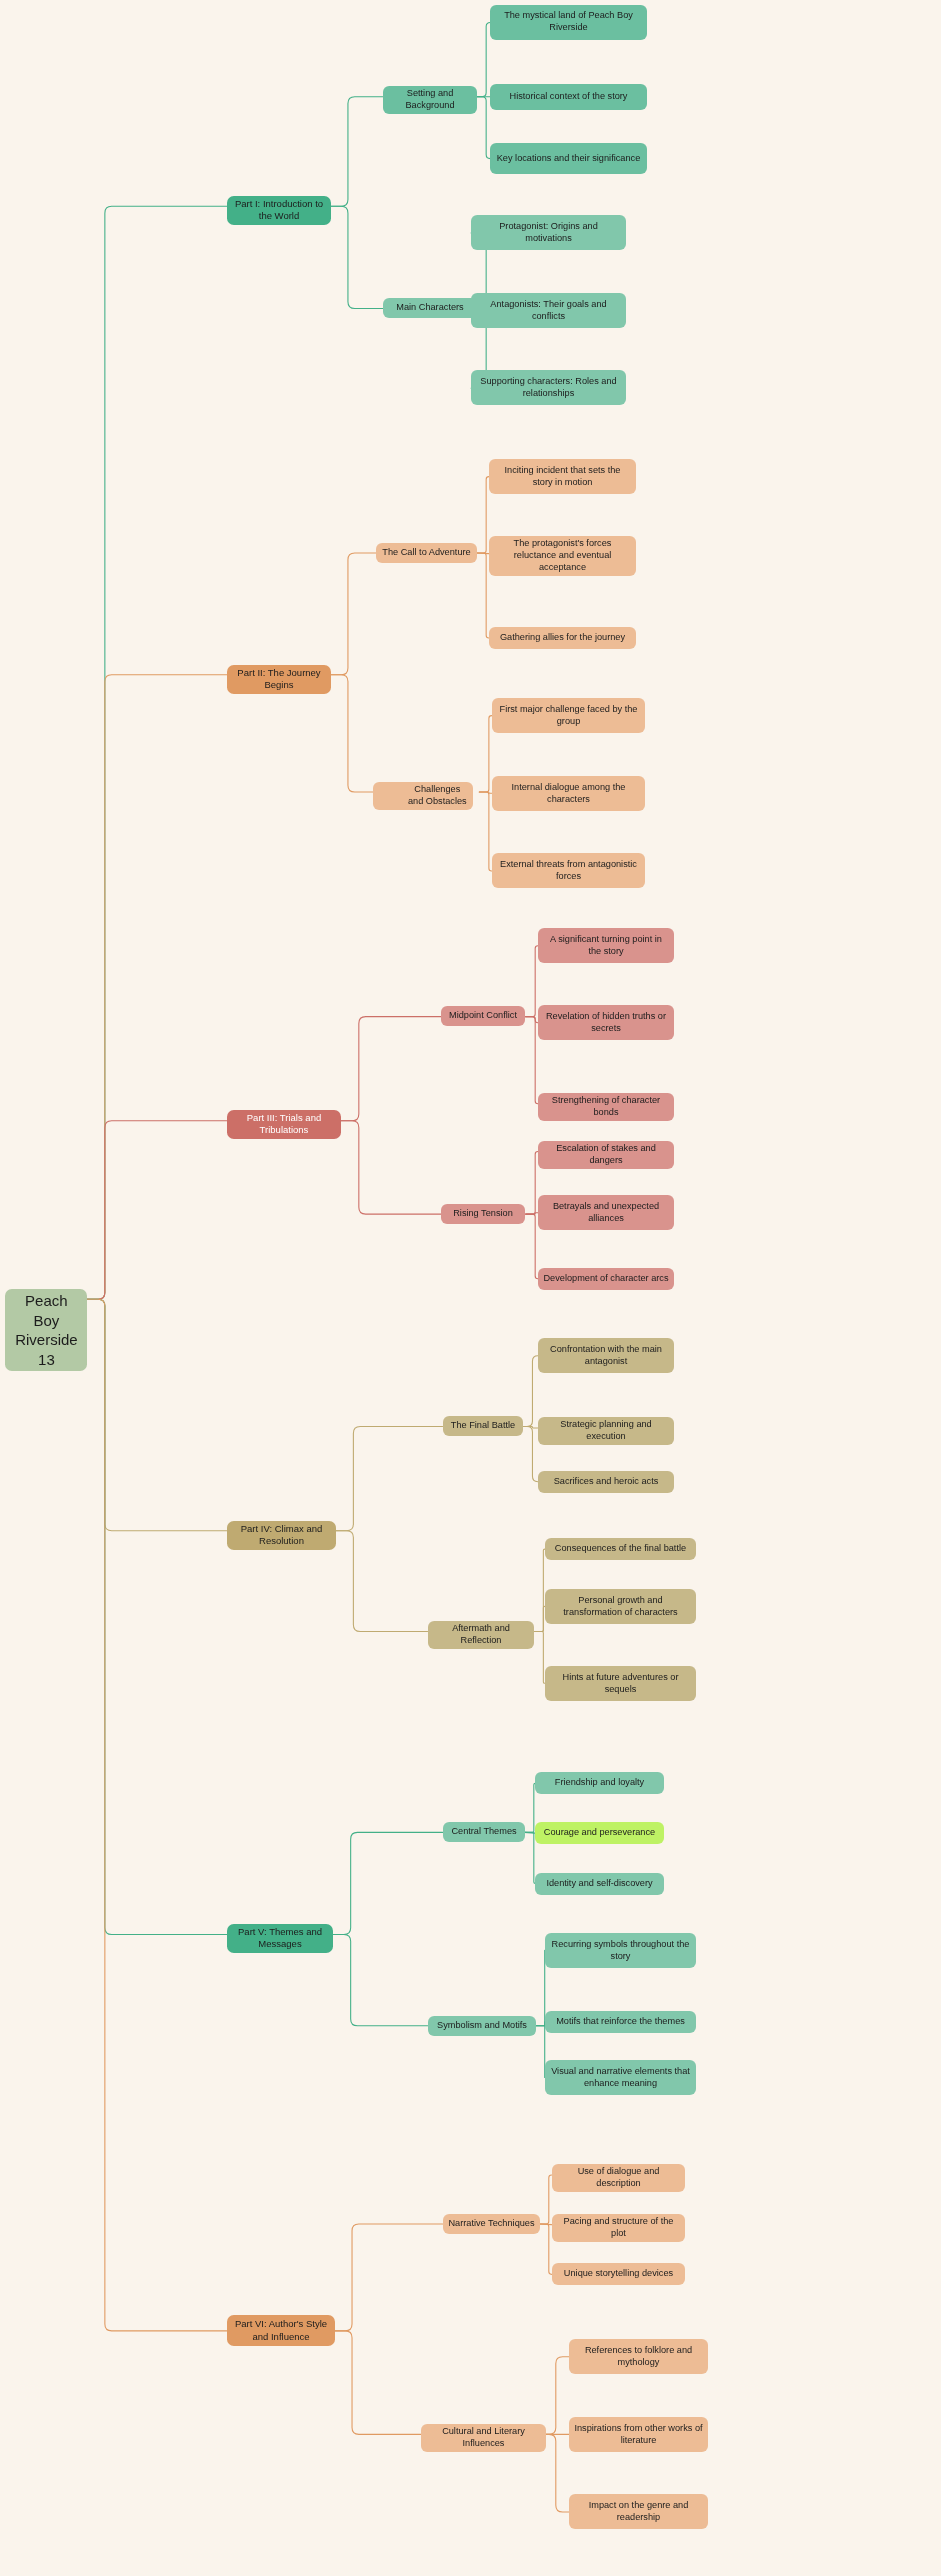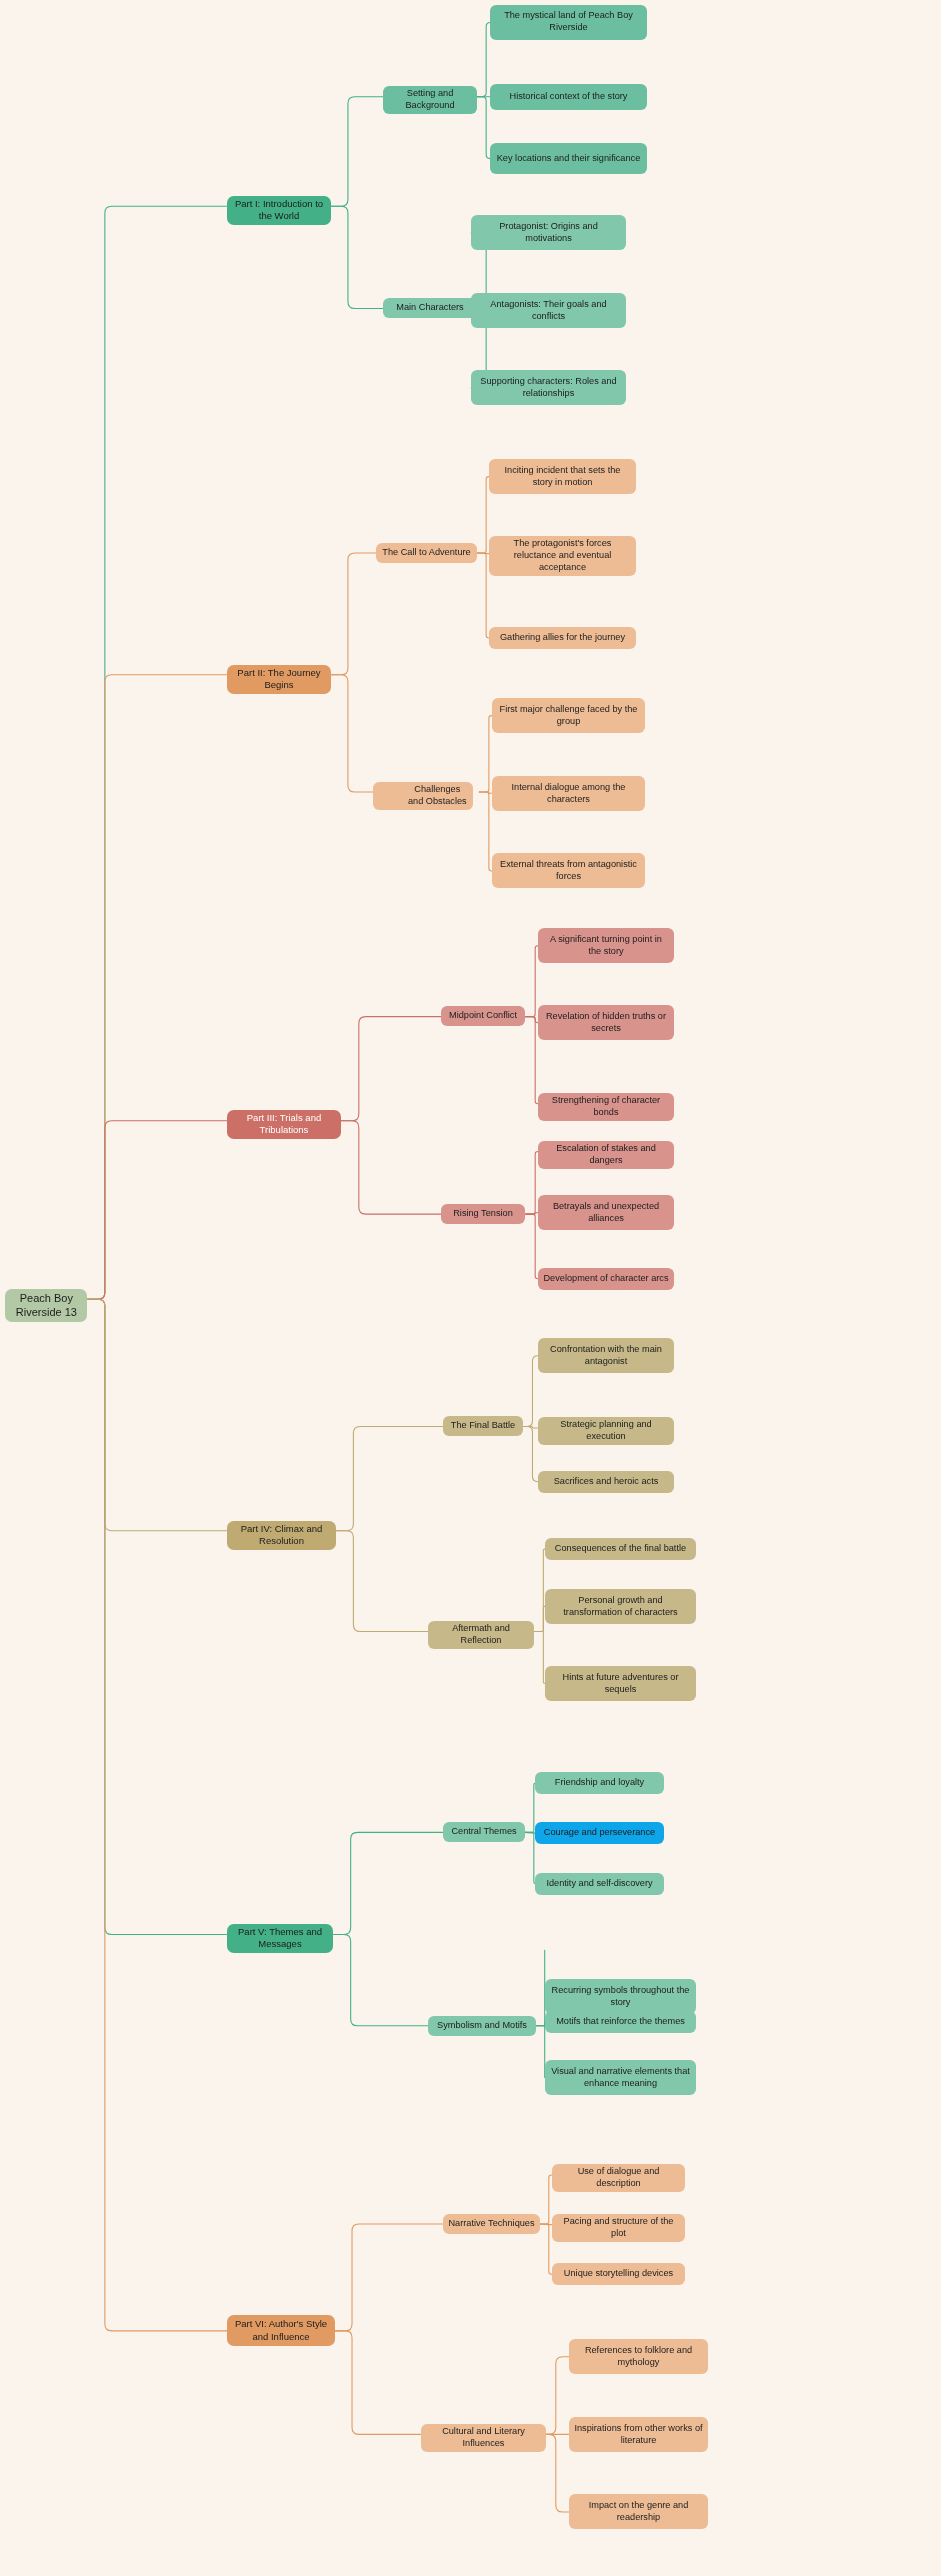--- a/index.html
+++ b/index.html
@@ -32,21 +32,21 @@
     border-radius: 6.1px;
     line-height: 1.30;
     padding: 2px 5.4px;
     color: #1c1c1c;
     font-size: 9.2px;
     white-space: normal;
     word-wrap: break-word;
   }
   .node.root {
     background: #b3c9a5;
-    font-size: 11px;
+    font-size: 15px;
     border-radius: 6.8px;
   }
   .node.lvl1 {
     font-size: 9.5px;
     border-radius: 6.8px;
   }
   .node.lvl2 { font-size: 9.2px; }
   .node.lvl3 { font-size: 9.2px; }
   .txt { display: block; width: 100%; }
 </style>
@@ -224,30 +224,30 @@
       </div>
       <div class="node lvl1" style="left: 227px; top: 1924px; width: 106px; min-height: 20.4px; background: rgb(67, 176, 136); color: rgb(28, 28, 28);">
         <span class="txt">Part V: Themes and Messages</span>
       </div>
       <div class="node lvl2" style="left: 443px; top: 1822px; width: 82px; min-height: 20.4px; background: rgb(129, 199, 171); color: rgb(28, 28, 28);">
         <span class="txt">Central Themes</span>
       </div>
       <div class="node lvl3" style="left: 535px; top: 1772px; width: 129px; min-height: 22px; background: rgb(129, 199, 171); color: rgb(28, 28, 28);">
         <span class="txt">Friendship and loyalty</span>
       </div>
-      <div class="node lvl3" style="left: 535px; top: 1822px; width: 129px; min-height: 22px; background: #0ea5e9; color: rgb(28, 28, 28);">
+      <div class="node lvl3" style="left: 535px; top: 1822px; width: 129px; min-height: 22px; background: #bef264; color: rgb(28, 28, 28);">
         <span class="txt">Courage and perseverance</span>
       </div>
       <div class="node lvl3" style="left: 535px; top: 1873px; width: 129px; min-height: 22px; background: rgb(129, 199, 171); color: rgb(28, 28, 28);">
         <span class="txt">Identity and self-discovery</span>
       </div>
       <div class="node lvl2" style="left: 428px; top: 2016px; width: 108px; min-height: 20.4px; background: rgb(129, 199, 171); color: rgb(28, 28, 28);">
         <span class="txt">Symbolism and Motifs</span>
       </div>
-      <div class="node lvl3" style="left: 545px; top: 1933px; width: 151px; min-height: 35px; background: rgb(129, 199, 171); color: rgb(28, 28, 28); margin-top: 46px;">
+      <div class="node lvl3" style="left: 545px; top: 1933px; width: 151px; min-height: 35px; background: rgb(129, 199, 171); color: rgb(28, 28, 28);">
         <span class="txt">Recurring symbols throughout the story</span>
       </div>
       <div class="node lvl3" style="left: 545px; top: 2011px; width: 151px; min-height: 22px; background: rgb(129, 199, 171); color: rgb(28, 28, 28);">
         <span class="txt">Motifs that reinforce the themes</span>
       </div>
       <div class="node lvl3" style="left: 545px; top: 2060px; width: 151px; min-height: 35px; background: rgb(129, 199, 171); color: rgb(28, 28, 28);">
         <span class="txt">Visual and narrative elements that enhance meaning</span>
       </div>
       <div class="node lvl1" style="left: 227px; top: 2315px; width: 108px; min-height: 31px; background: rgb(224, 154, 98); color: rgb(28, 28, 28);">
         <span class="txt">Part VI: Author's Style and Influence</span>

